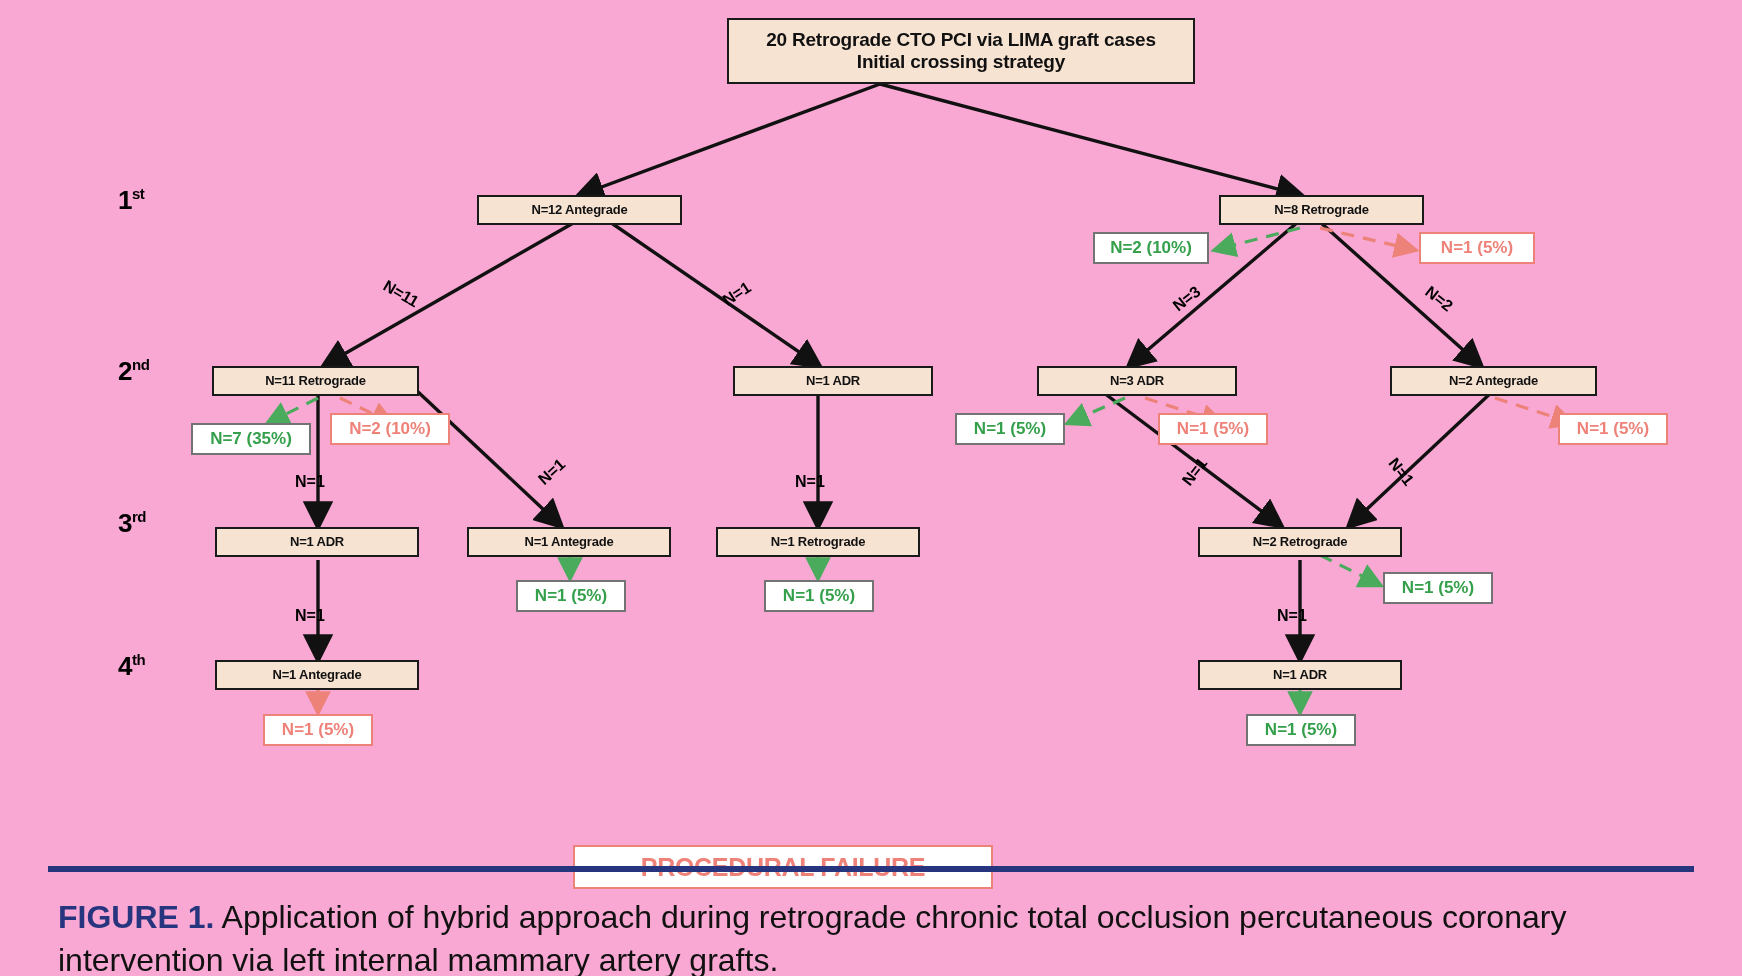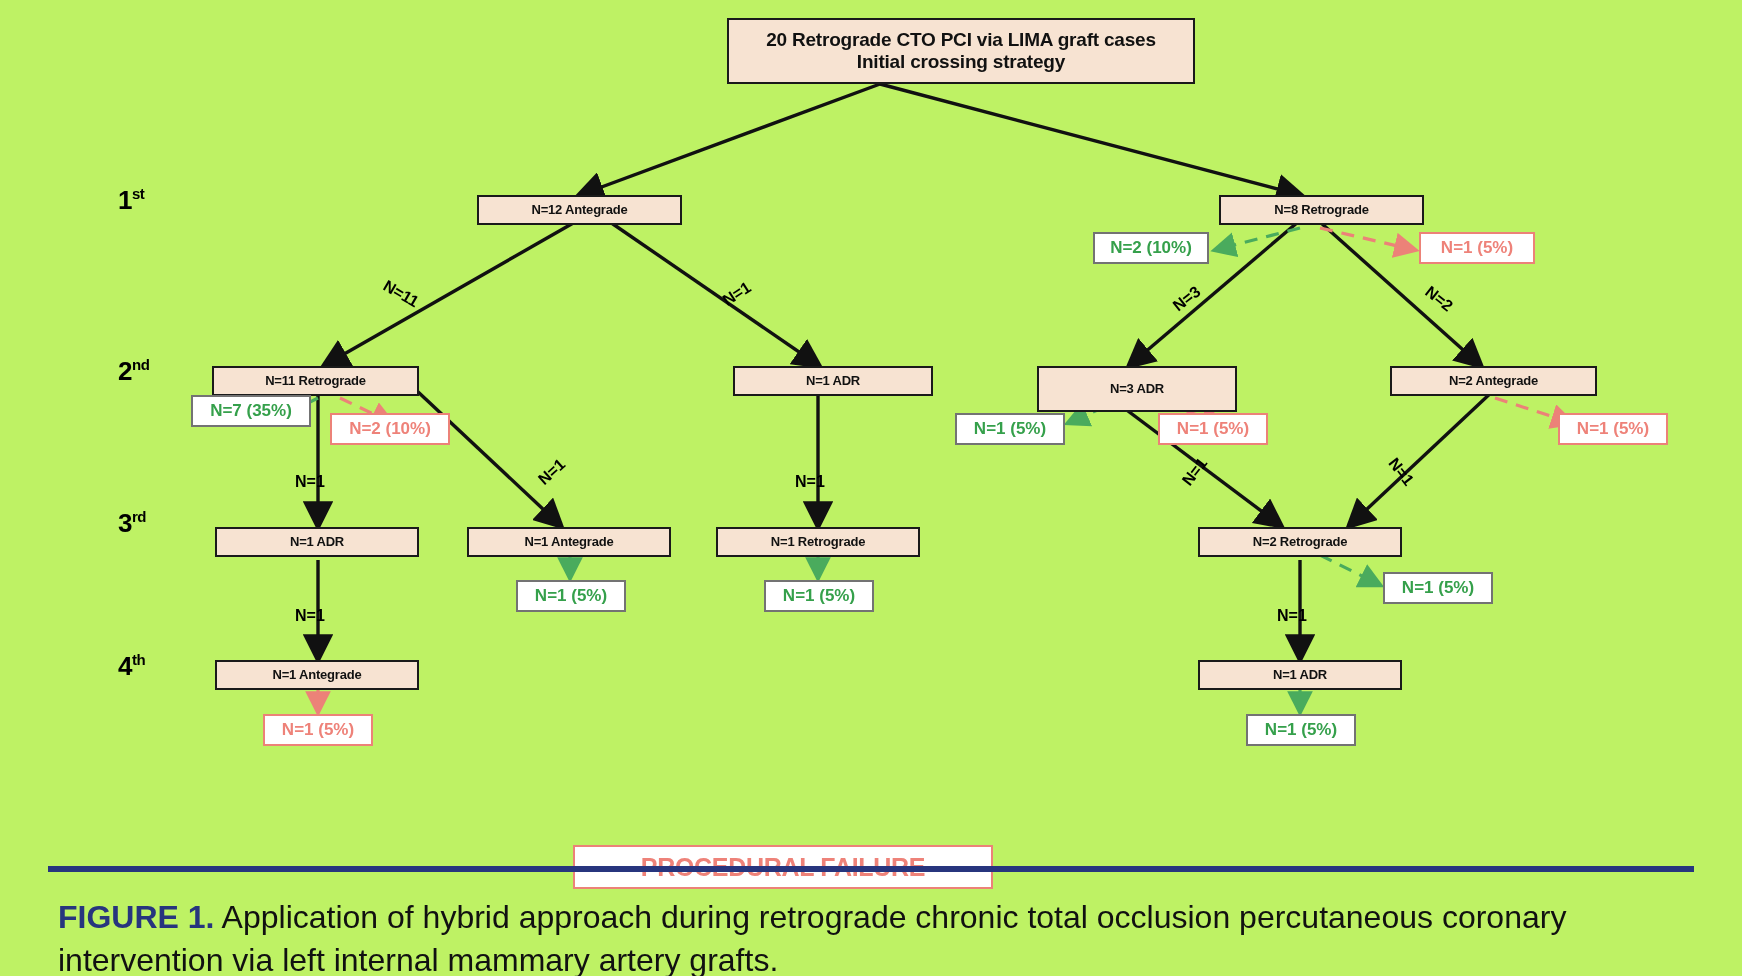--- a/index.html
+++ b/index.html
@@ -1,17 +1,17 @@
 <!DOCTYPE html>
 <html><head>
 <meta charset="utf-8">
 <style>
   html,body{margin:0;padding:0;background:#ffffff;}
   body{width:1742px;height:976px;font-family:"Liberation Sans",sans-serif;overflow:hidden;}
-  #stage{position:relative;width:1742px;height:976px;background:#bef264;}
+  #stage{position:relative;width:1742px;height:976px;background:#f9a8d4;}
   svg#edges{position:absolute;left:0;top:0;width:1742px;height:880px;pointer-events:none;}
 
   .node{
     position:absolute;box-sizing:border-box;
     background:#f7e3d2;border:2.5px solid #1a1a1a;
     font-weight:bold;color:#111;text-align:center;
     display:flex;align-items:center;justify-content:center;
     font-size:13px;line-height:1.15;letter-spacing:-.2px;
   }
   .node.root{font-size:19px;padding:4px 10px;}
@@ -110,35 +110,35 @@
   <div class="node root" style="left:727px;top:18px;width:468px;height:66px;flex-direction:column;">
     <span>20 Retrograde CTO PCI via LIMA graft cases</span>
     <span>Initial crossing strategy</span>
   </div>
 
   <div class="node" style="left:477px;top:195px;width:205px;height:30px;">N=12 Antegrade</div>
   <div class="node" style="left:1219px;top:195px;width:205px;height:30px;">N=8 Retrograde</div>
 
   <div class="node" style="left:212px;top:366px;width:207px;height:30px;">N=11 Retrograde</div>
   <div class="node" style="left:733px;top:366px;width:200px;height:30px;">N=1 ADR</div>
-  <div class="node" style="left:1037px;top:366px;width:200px;height:46px;">N=3 ADR</div>
+  <div class="node" style="left:1037px;top:366px;width:200px;height:30px;">N=3 ADR</div>
   <div class="node" style="left:1390px;top:366px;width:207px;height:30px;">N=2 Antegrade</div>
 
   <div class="node" style="left:215px;top:527px;width:204px;height:30px;">N=1 ADR</div>
   <div class="node" style="left:467px;top:527px;width:204px;height:30px;">N=1 Antegrade</div>
   <div class="node" style="left:716px;top:527px;width:204px;height:30px;">N=1 Retrograde</div>
   <div class="node" style="left:1198px;top:527px;width:204px;height:30px;text-align:right;">N=2 Retrograde</div>
 
   <div class="node" style="left:215px;top:660px;width:204px;height:30px;">N=1 Antegrade</div>
   <div class="node" style="left:1198px;top:660px;width:204px;height:30px;">N=1 ADR</div>
 
   <div class="badge" style="left:1093px;top:232px;width:116px;height:32px;">N=2 (10%)</div>
   <div class="badge fail" style="left:1419px;top:232px;width:116px;height:32px;">N=1 (5%)</div>
 
-  <div class="badge" style="left:191px;top:395px;width:120px;height:32px;">N=7 (35%)</div>
+  <div class="badge" style="left:191px;top:423px;width:120px;height:32px;">N=7 (35%)</div>
   <div class="badge fail" style="left:330px;top:413px;width:120px;height:32px;">N=2 (10%)</div>
 
   <div class="badge" style="left:955px;top:413px;width:110px;height:32px;">N=1 (5%)</div>
   <div class="badge fail" style="left:1158px;top:413px;width:110px;height:32px;">N=1 (5%)</div>
   <div class="badge fail" style="left:1558px;top:413px;width:110px;height:32px;">N=1 (5%)</div>
 
   <div class="badge" style="left:516px;top:580px;width:110px;height:32px;">N=1 (5%)</div>
   <div class="badge" style="left:764px;top:580px;width:110px;height:32px;">N=1 (5%)</div>
   <div class="badge" style="left:1383px;top:572px;width:110px;height:32px;">N=1 (5%)</div>
 

